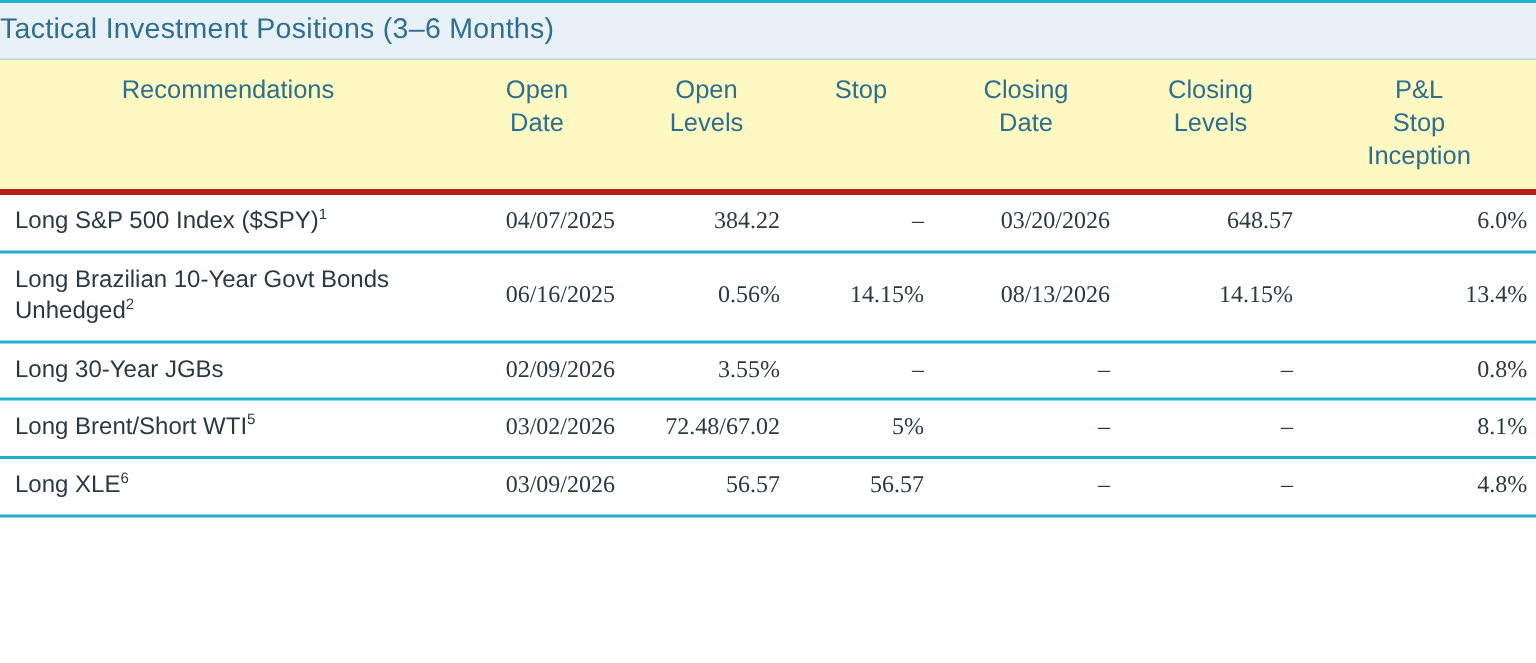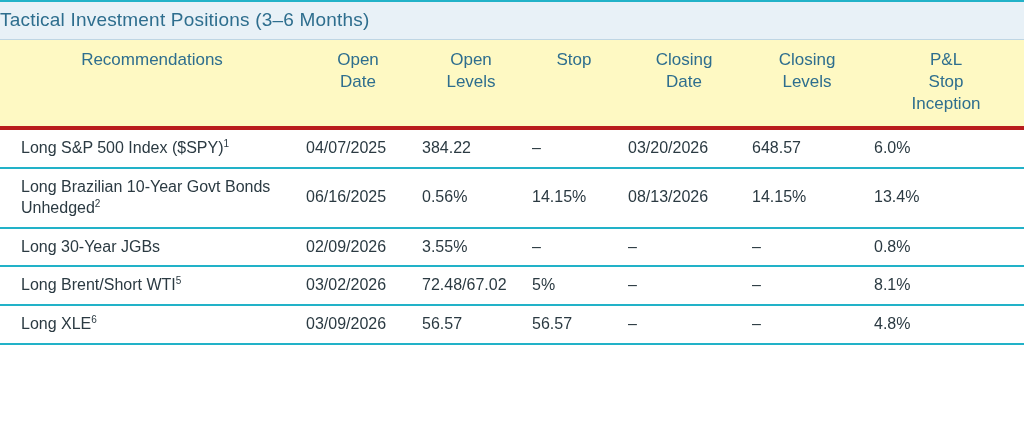--- a/index.html
+++ b/index.html
@@ -42,36 +42,37 @@
     padding: 9px 6px 12px 6px;
     line-height: 1.28;
     text-align: center;
     border-bottom: 4px solid #b91c1c;
   }
   .head-row th.rec-head {
     text-align: center;
     padding-left: 10px;
   }
   td.c {
-    text-align: left;
+    text-align: right;
+    font-family: Liberation Serif, serif;
   }
   tbody tr td {
     font-size: 16px;
     color: #2b3a42;
     padding: 8px 6px;
     border-bottom: 2px solid #22b2c8;
     line-height: 1.3;
     vertical-align: middle;
   }
   tbody tr:last-child td {
     border-bottom: 2px solid #22b2c8;
   }
   td.name {
     text-align: left;
-    padding-left: 21px;
+    padding-left: 10px;
   }
   sup {
     font-size: 10px;
     vertical-align: super;
     line-height: 0;
   }
   col.c-name { width: 300px; }
   col.c-od   { width: 116px; }
   col.c-ol   { width: 110px; }
   col.c-stop { width: 96px; }

